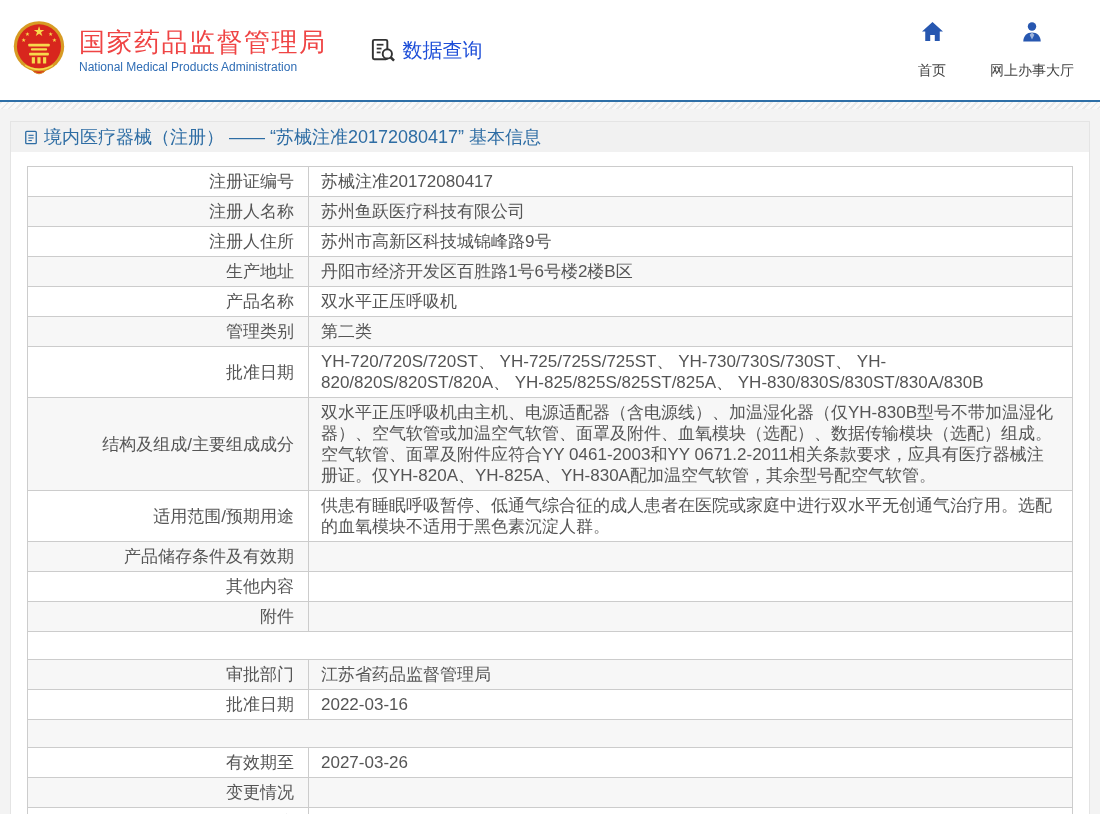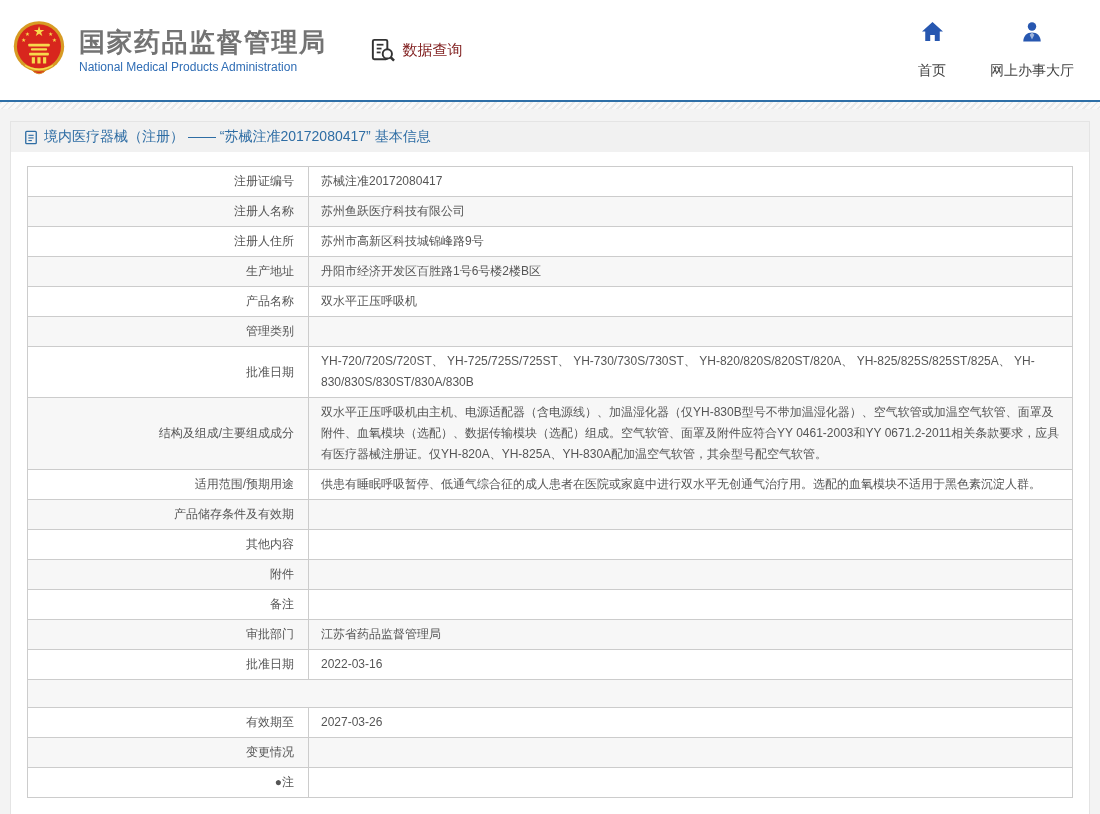--- a/index.html
+++ b/index.html
@@ -3,37 +3,37 @@
 <meta charset="utf-8">
 <style>
   * { margin:0; padding:0; box-sizing:border-box; }
   html,body { width:1100px; height:814px; overflow:hidden; }
   body { background:#f3f3f3; font-family:"Liberation Sans","DejaVu Sans",sans-serif; }
 
   
   .site-header { height:100px; background:#fff; display:flex; align-items:center; padding:0 26px 0 12px; }
   .brand { display:flex; align-items:center; gap:13px; cursor:pointer; }
   .brand-text { display:flex; flex-direction:column; }
-  .org-title { font-size:26px; font-weight:bold; color:#737373; letter-spacing:1.5px; line-height:30px; }
+  .org-title { font-size:26px; font-weight:normal; color:#ef4444; letter-spacing:1.5px; line-height:30px; }
   .org-subtitle { font-size:12px; color:#2f6db5; margin-top:3px; }
-  .data-query { display:flex; align-items:center; gap:7px; margin-left:42px; font-size:15px; color:#7f1d1d; cursor:pointer; }
+  .data-query { display:flex; align-items:center; gap:7px; margin-left:42px; font-size:20px; color:#1d4ed8; cursor:pointer; }
   .top-nav { margin-left:auto; display:flex; gap:44px; }
   .nav-item { display:flex; flex-direction:column; align-items:center; gap:20px; font-size:14px; color:#444; text-decoration:none; cursor:pointer; }
   .header-line { height:2px; background:#2e6fa7; }
   .hatch { height:7px; background:repeating-linear-gradient(135deg,#eaeaea 0 2px,#f9f9f9 2px 5px); }
 
   
   .content { padding:12px 10px 0 10px; }
   .panel { background:#fff; border:1px solid #e4e4e4; min-height:692px; }
-  .panel-title { height:30px; background:#f1f1f1; display:flex; align-items:center; gap:6px; padding:0 13px; color:#2e6da4; font-size:14px; }
+  .panel-title { height:30px; background:#f1f1f1; display:flex; align-items:center; gap:6px; padding:0 13px; color:#2e6da4; font-size:18px; }
   .info-table { margin:14px 16px 16px 16px; border:1px solid #ccc; background:#fff; }
   .row { display:flex; border-bottom:1px solid #ccc; min-height:28px; align-items:stretch; }
   .row:last-child { border-bottom:none; }
   .row:nth-child(even) { background:#f7f7f7; }
-  .cell { font-size:12px; line-height:21px; color:#555; }
+  .cell { font-size:17px; line-height:21px; color:#555; }
   .cell.label { width:281px; flex:none; border-right:1px solid #ccc; display:flex; align-items:center; justify-content:flex-end; text-align:right; padding:4px 14px 4px 8px; }
   .cell.value { flex:1; display:flex; align-items:center; padding:4px 12px; }
 </style>
 </head>
 <body>
 
 <header class="site-header">
   <div class="brand">
     <svg width="54" height="60" viewBox="0 0 60 66">
       <path d="M20 53 Q30 66 40 53 L36 48 H24 Z" fill="#d8261d" stroke="#d79b23" stroke-width="1"></path>
@@ -119,20 +119,21 @@
       <div class="row">
         <div class="cell label">生产地址</div>
         <div class="cell value">丹阳市经济开发区百胜路1号6号楼2楼B区</div>
       </div>
       <div class="row">
         <div class="cell label">产品名称</div>
         <div class="cell value">双水平正压呼吸机</div>
       </div>
       <div class="row">
         <div class="cell label">管理类别</div>
+        <div class="cell value">第二类</div>
       </div>
       <div class="row">
         <div class="cell label">批准日期</div>
         <div class="cell value">YH-720/720S/720ST、 YH-725/725S/725ST、 YH-730/730S/730ST、 YH-820/820S/820ST/820A、 YH-825/825S/825ST/825A、 YH-830/830S/830ST/830A/830B</div>
       </div>
       <div class="row">
         <div class="cell label">结构及组成/主要组成成分</div>
         <div class="cell value">双水平正压呼吸机由主机、电源适配器（含电源线）、加温湿化器（仅YH-830B型号不带加温湿化器）、空气软管或加温空气软管、面罩及附件、血氧模块（选配）、数据传输模块（选配）组成。空气软管、面罩及附件应符合YY 0461-2003和YY 0671.2-2011相关条款要求，应具有医疗器械注册证。仅YH-820A、YH-825A、YH-830A配加温空气软管，其余型号配空气软管。</div>
       </div>
       <div class="row">
@@ -145,21 +146,20 @@
       </div>
       <div class="row">
         <div class="cell label">其他内容</div>
         <div class="cell value"></div>
       </div>
       <div class="row">
         <div class="cell label">附件</div>
         <div class="cell value"></div>
       </div>
       <div class="row">
-        <div class="cell label">备注</div>
         <div class="cell value"></div>
       </div>
       <div class="row">
         <div class="cell label">审批部门</div>
         <div class="cell value">江苏省药品监督管理局</div>
       </div>
       <div class="row">
         <div class="cell label">批准日期</div>
         <div class="cell value">2022-03-16</div>
       </div>

